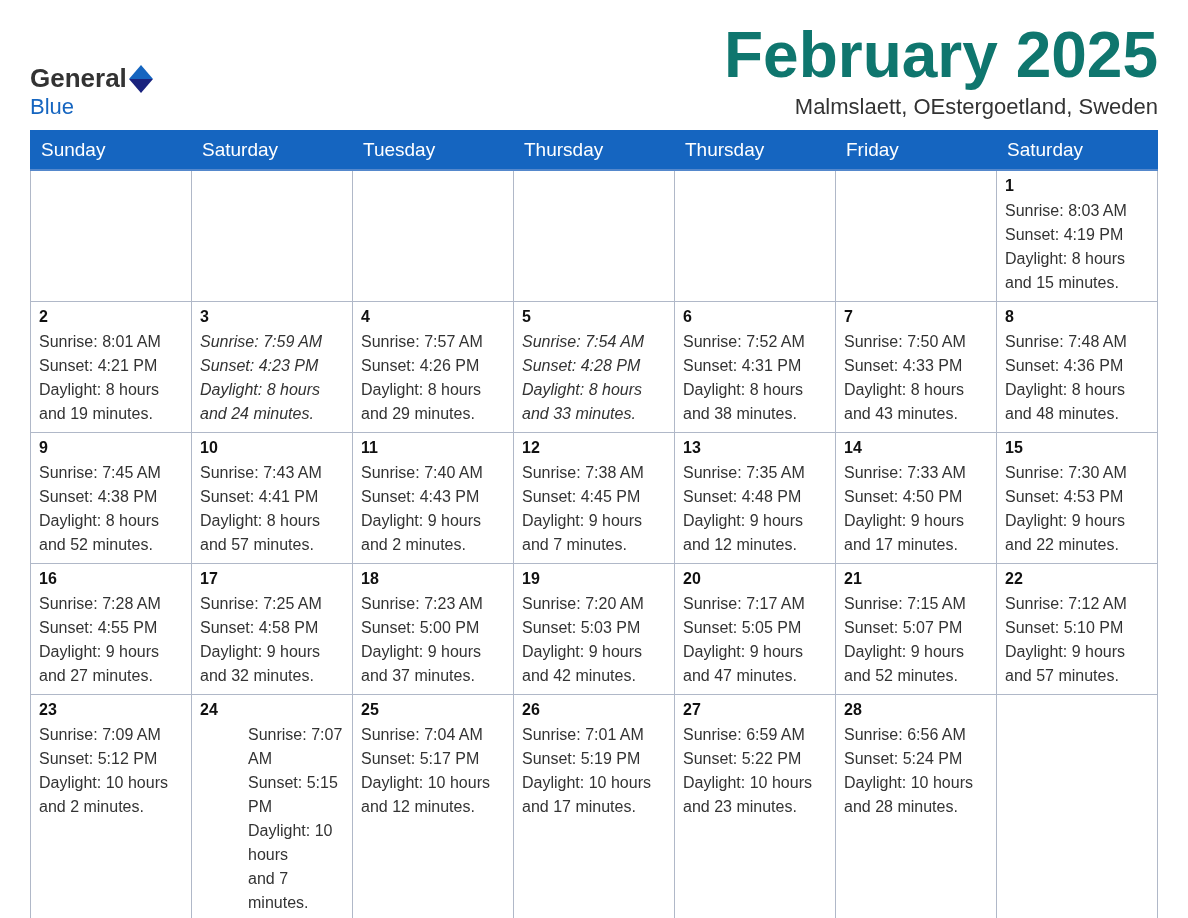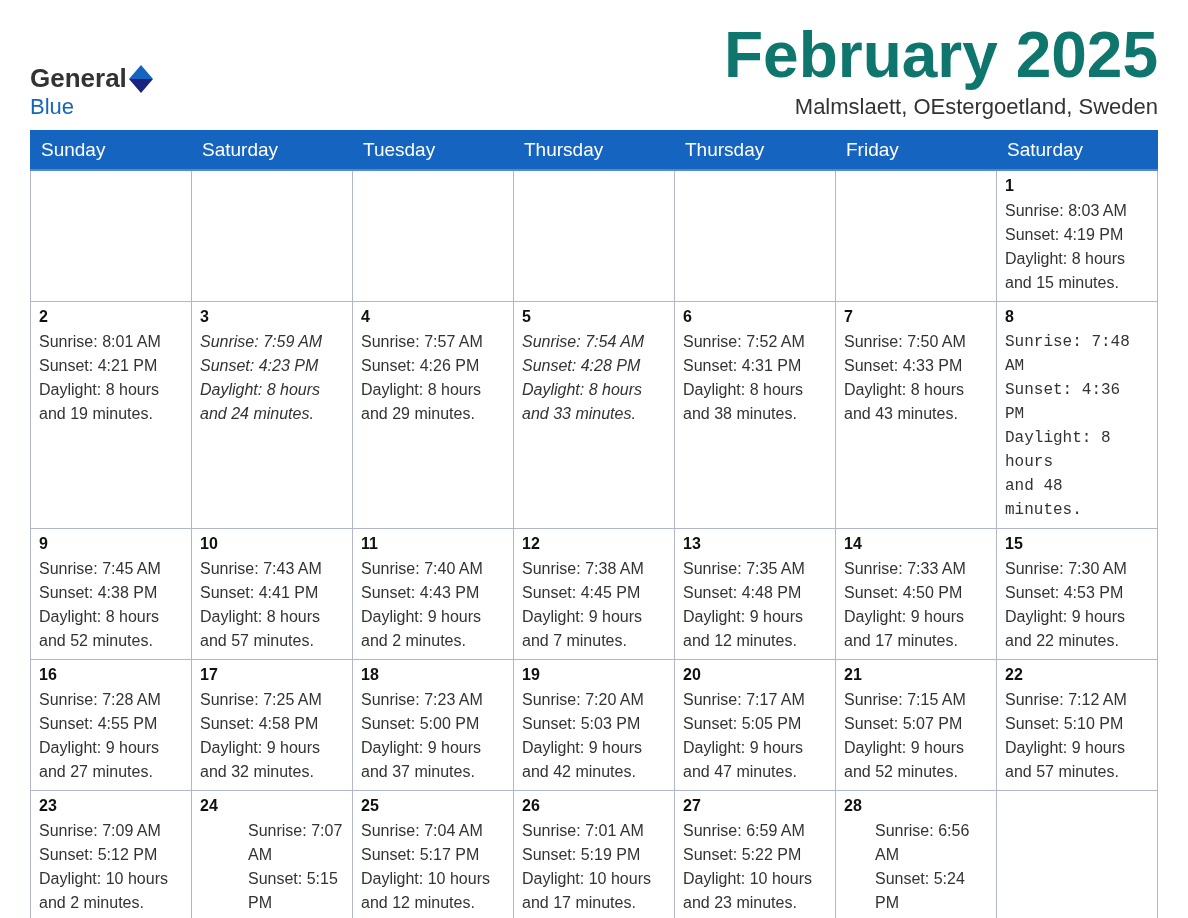--- a/index.html
+++ b/index.html
@@ -194,21 +194,21 @@
         </td>
         <td>
           <div class="day-number">7</div>
           <div class="day-info" style="white-space: pre-line;">Sunrise: 7:50 AM
 Sunset: 4:33 PM
 Daylight: 8 hours
 and 43 minutes.</div>
         </td>
         <td>
           <div class="day-number">8</div>
-          <div class="day-info" style="white-space: pre-line; font-family: Liberation Mono, monospace;">Sunrise: 7:48 AM
+          <div class="day-info" style="white-space: pre-line;">Sunrise: 7:48 AM
 Sunset: 4:36 PM
 Daylight: 8 hours
 and 48 minutes.</div>
         </td>
       </tr>
       <tr>
         <td>
           <div class="day-number">9</div>
           <div class="day-info" style="white-space: pre-line;">Sunrise: 7:45 AM
 Sunset: 4:38 PM
@@ -340,21 +340,21 @@
         </td>
         <td>
           <div class="day-number">27</div>
           <div class="day-info" style="white-space: pre-line;">Sunrise: 6:59 AM
 Sunset: 5:22 PM
 Daylight: 10 hours
 and 23 minutes.</div>
         </td>
         <td>
           <div class="day-number">28</div>
-          <div class="day-info" style="white-space: pre-line; margin-left: 31px;">Sunrise: 6:56 AM
+          <div class="day-info" style="white-space: pre-line;">Sunrise: 6:56 AM
 Sunset: 5:24 PM
 Daylight: 10 hours
 and 28 minutes.</div>
         </td>
         <td></td>
       </tr>
     </tbody>
 </table>
 
 </body></html>

